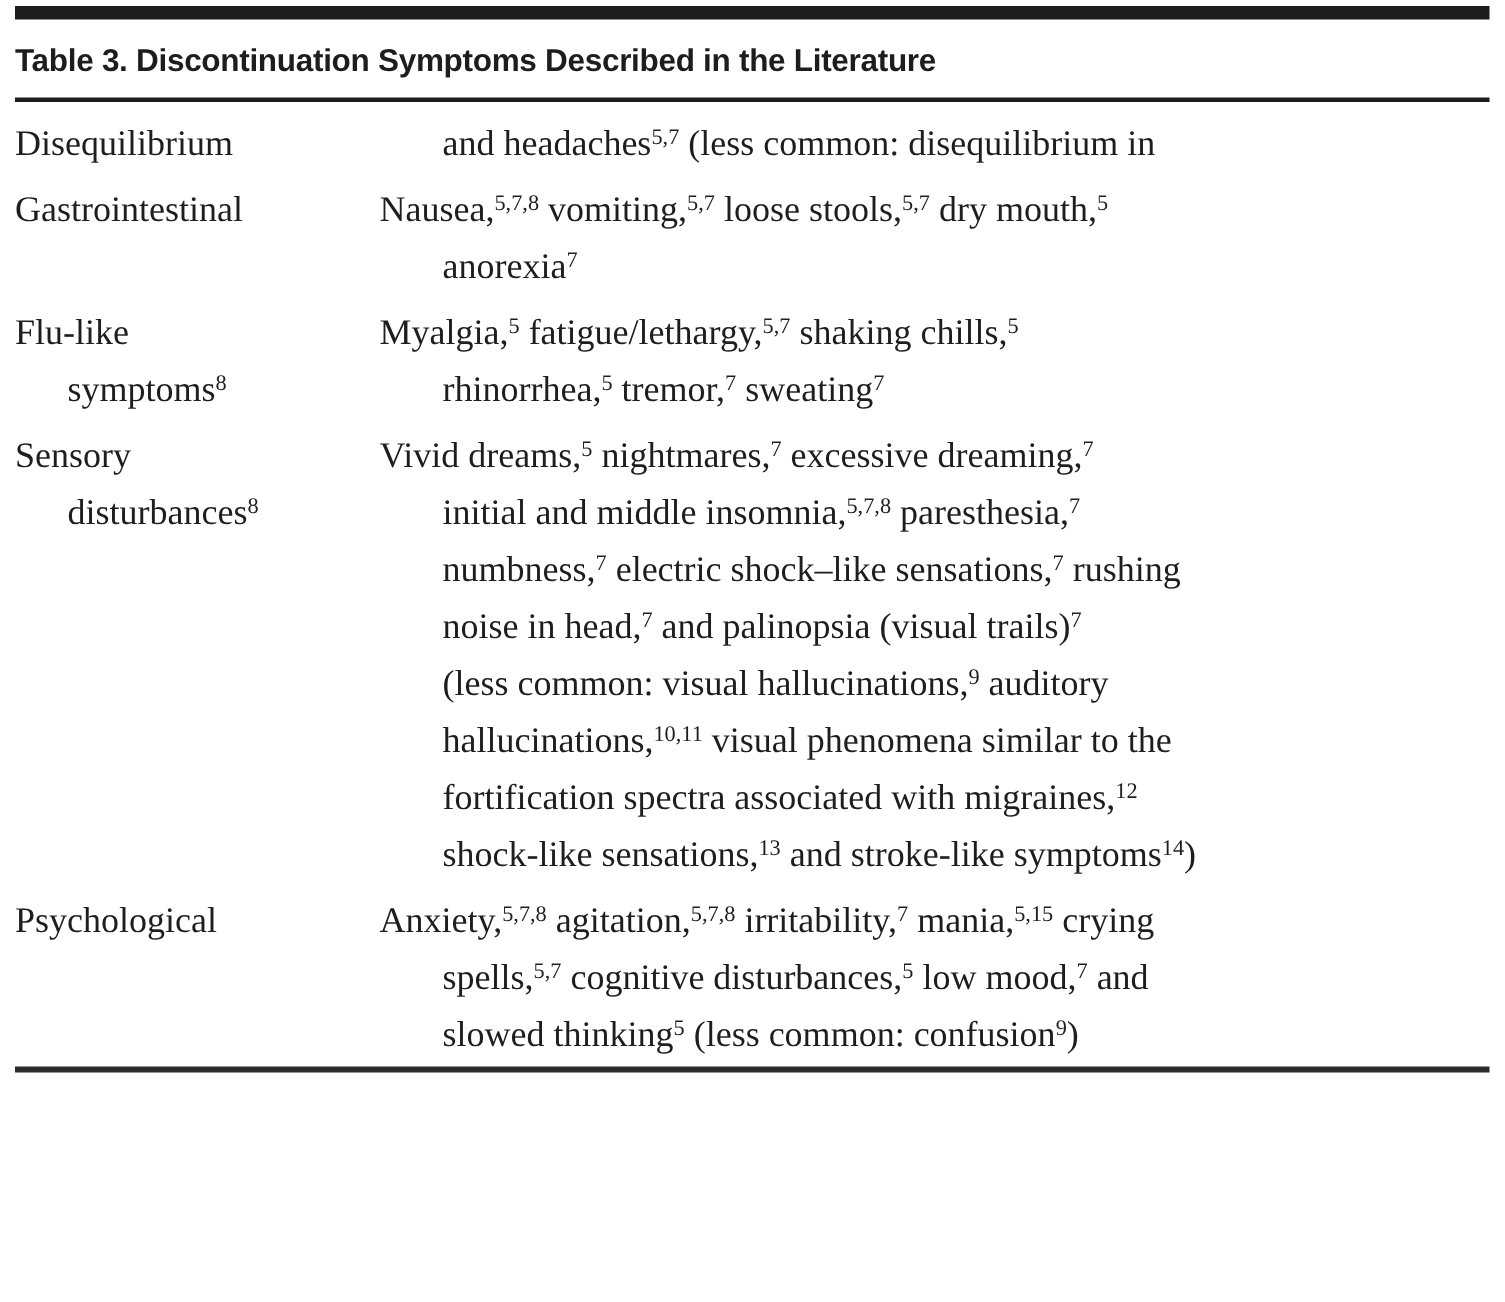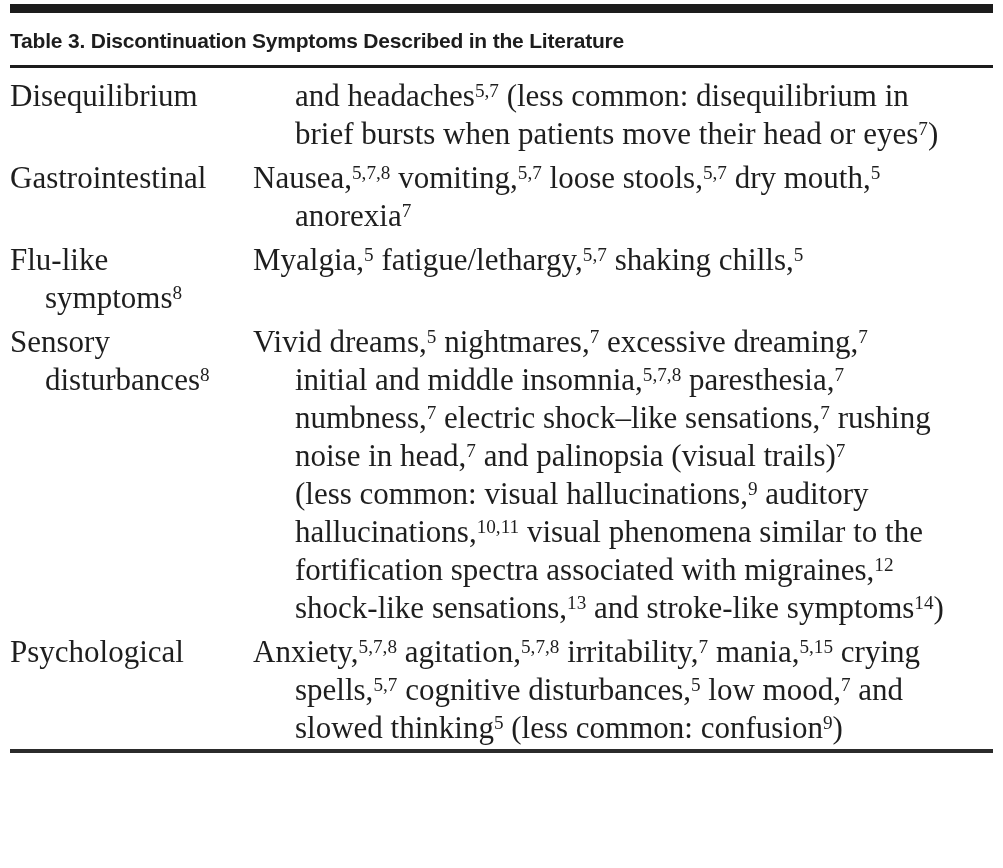--- a/index.html
+++ b/index.html
@@ -52,21 +52,21 @@
   }
   .cat {
     flex: none;
     width: 243px;
   }
   .desc {
     flex: 1 1 auto;
     min-width: 0;
   }
   .line {
-    font-size: 31px;
+    font-size: 24px;
     line-height: 38px;
     white-space: nowrap;
   }
   .cat .line.cont {
     padding-left: 35px;
   }
   .desc .line.cont {
     padding-left: 42px;
   }
   sup {
@@ -89,39 +89,39 @@
   <div class="top-bar"></div>
   <h1 class="title">Table 3. Discontinuation Symptoms Described in the Literature</h1>
   <div class="mid-rule"></div>
   <div class="rows" id="rows">
       <div class="row">
         <div class="cat">
           <div class="line">Disequilibrium</div>
         </div>
         <div class="desc">
           <div class="line cont">and headaches<sup>5,7</sup> (less common: disequilibrium in</div>
-          <div class="line cont">brief bursts when patients move their head or eyes<sup>7</sup>)</div>
         </div>
       </div>
       <div class="row">
         <div class="cat">
           <div class="line">Gastrointestinal</div>
         </div>
         <div class="desc">
           <div class="line">Nausea,<sup>5,7,8</sup> vomiting,<sup>5,7</sup> loose stools,<sup>5,7</sup> dry mouth,<sup>5</sup></div>
           <div class="line cont">anorexia<sup>7</sup></div>
         </div>
       </div>
       <div class="row">
         <div class="cat">
           <div class="line">Flu-like</div>
           <div class="line cont">symptoms<sup>8</sup></div>
         </div>
         <div class="desc">
           <div class="line">Myalgia,<sup>5</sup> fatigue/lethargy,<sup>5,7</sup> shaking chills,<sup>5</sup></div>
+          <div class="line cont">rhinorrhea,<sup>5</sup> tremor,<sup>7</sup> sweating<sup>7</sup></div>
         </div>
       </div>
       <div class="row">
         <div class="cat">
           <div class="line">Sensory</div>
           <div class="line cont">disturbances<sup>8</sup></div>
         </div>
         <div class="desc">
           <div class="line">Vivid dreams,<sup>5</sup> nightmares,<sup>7</sup> excessive dreaming,<sup>7</sup></div>
           <div class="line cont">initial and middle insomnia,<sup>5,7,8</sup> paresthesia,<sup>7</sup></div>

